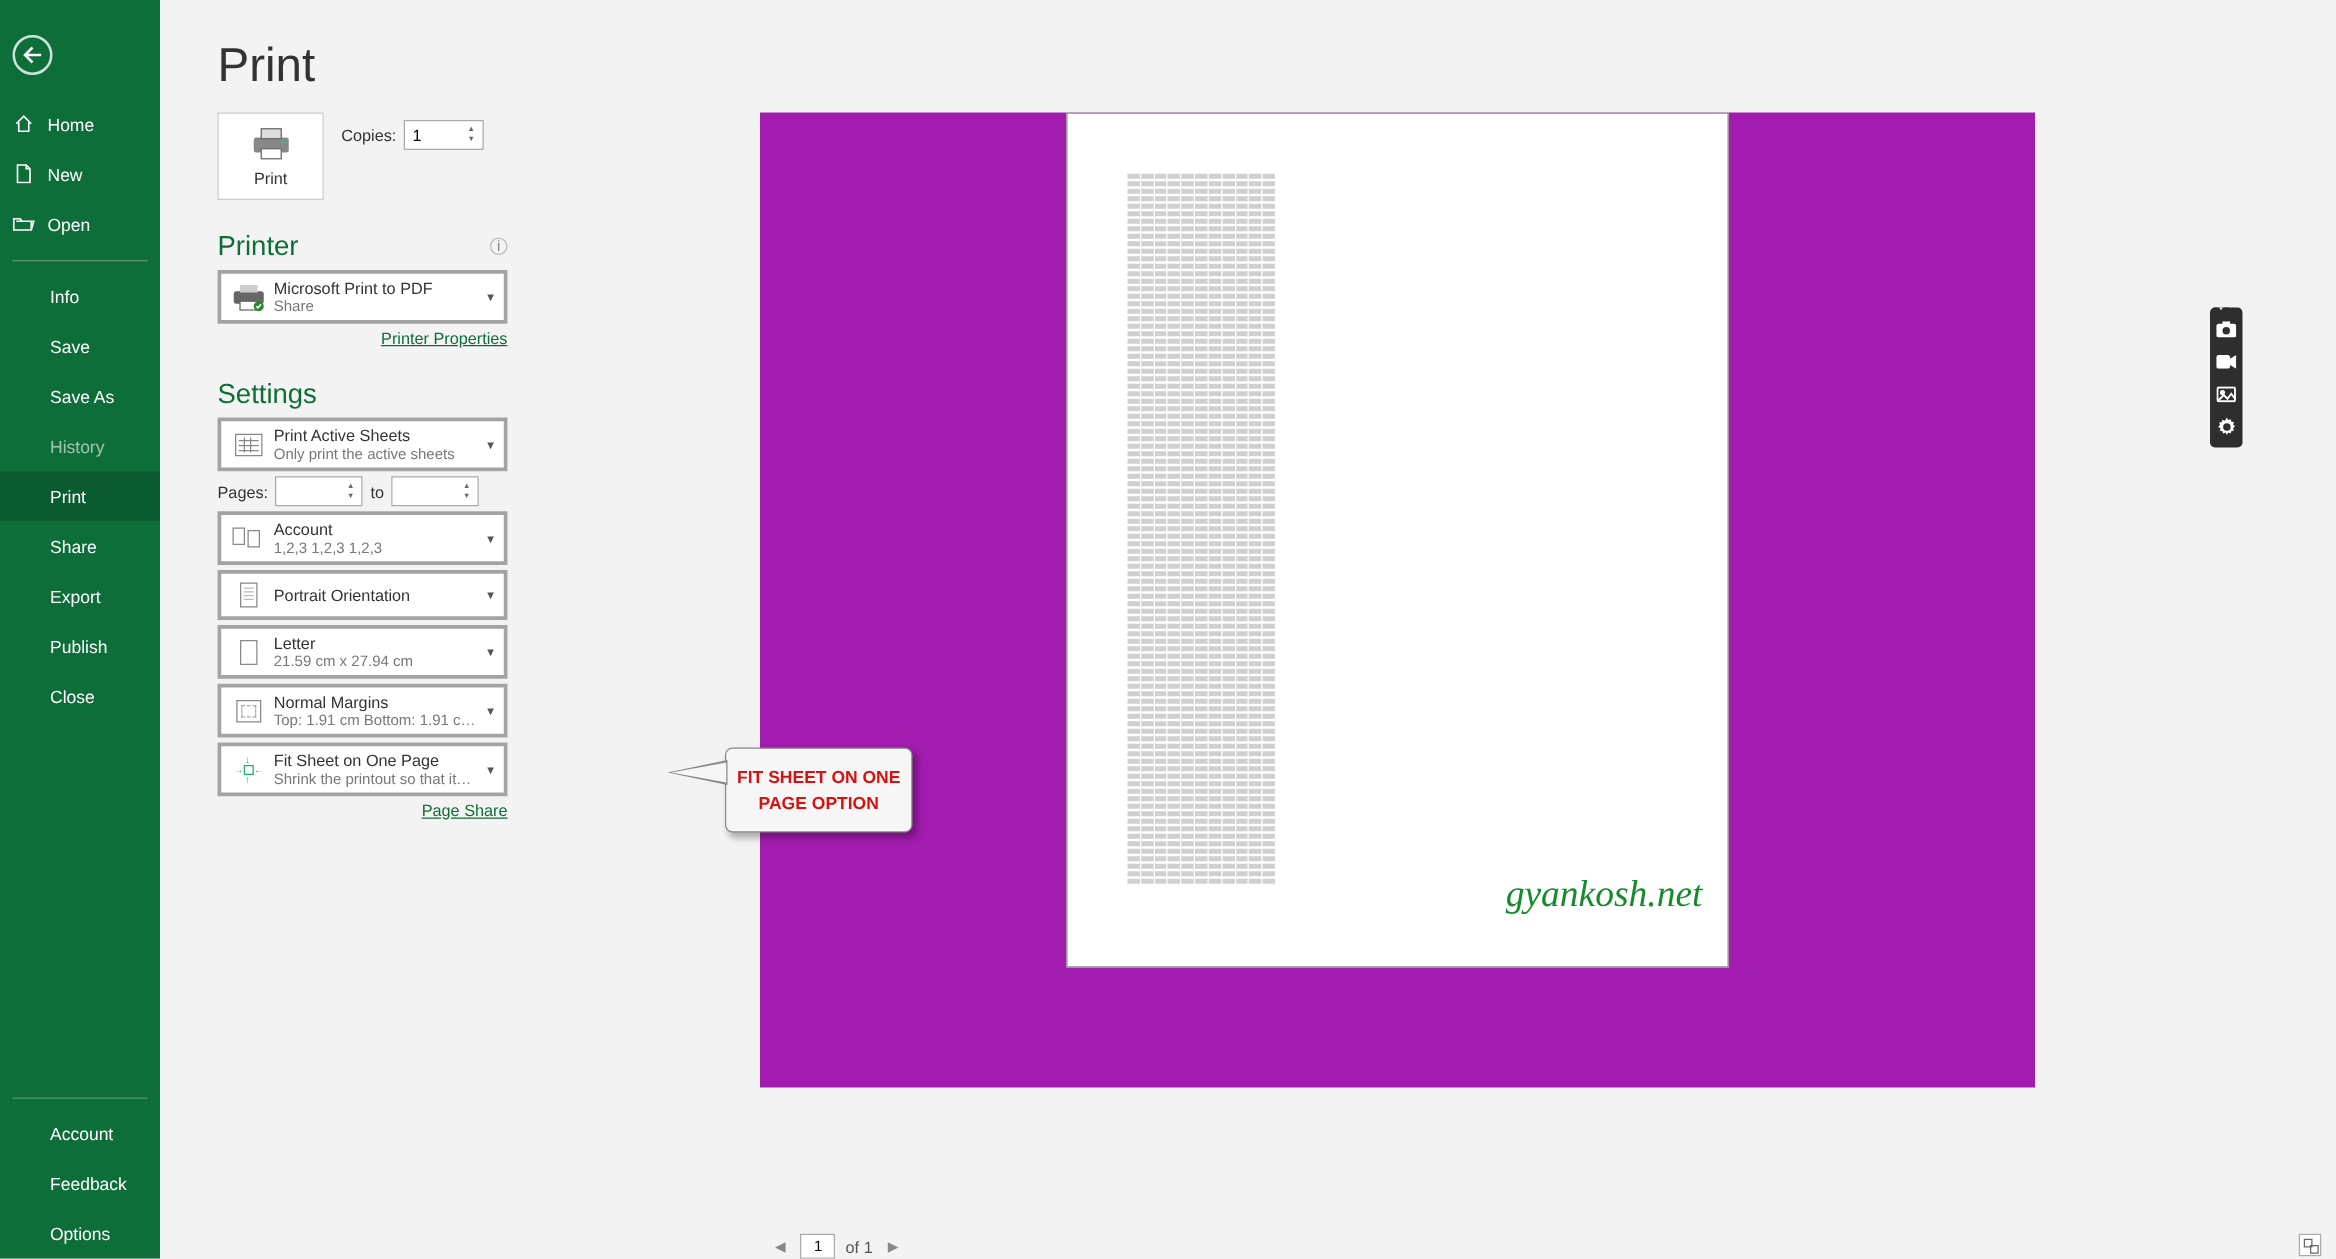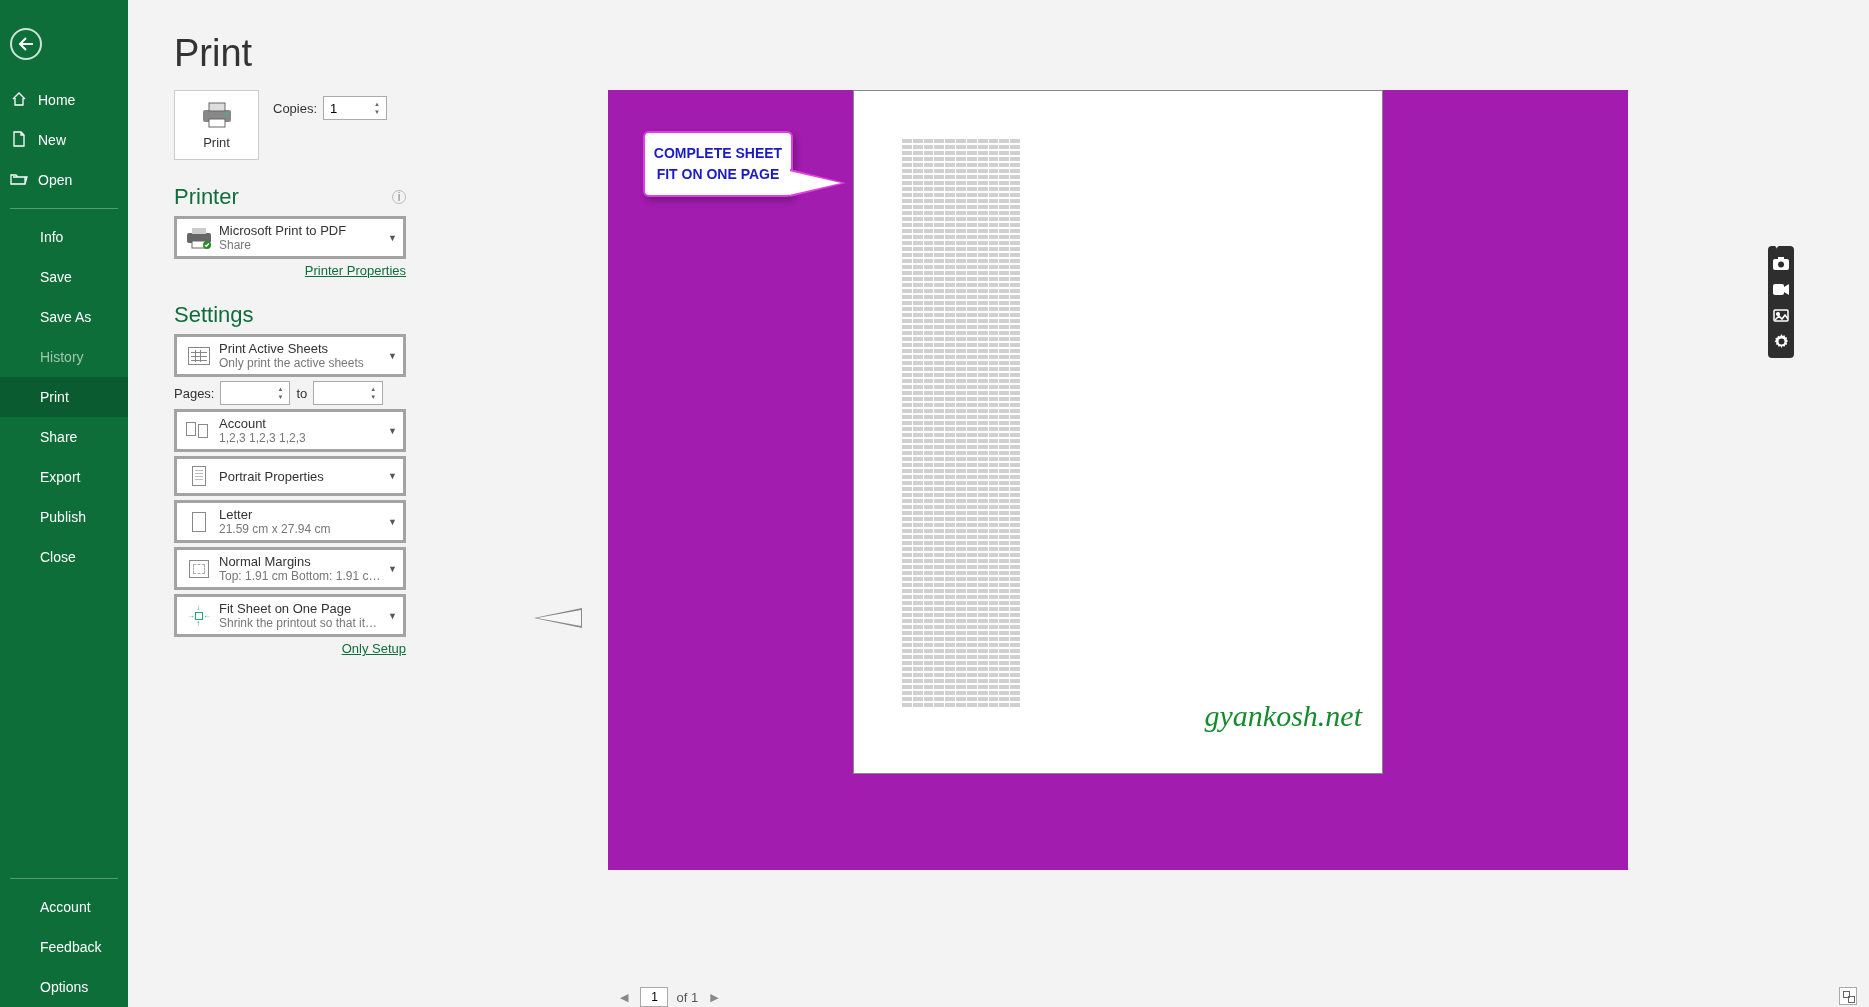--- a/index.html
+++ b/index.html
@@ -302,21 +302,21 @@
         <div class="dsub">1,2,3    1,2,3    1,2,3</div>
       </span>
       <span class="caret">▼</span>
     </div>
 
     <div class="dropdown">
       <span class="dicon">
           <span class="portrait-icon"></span>
         </span>
       <span class="dtext">
-        <div class="dtitle">Portrait Properties</div>
+        <div class="dtitle">Portrait Orientation</div>
       </span>
       <span class="caret">▼</span>
     </div>
 
     <div class="dropdown">
       <span class="dicon">
           <span class="letter-icon"></span>
         </span>
       <span class="dtext">
         <div class="dtitle">Letter</div>
@@ -346,21 +346,21 @@
             <span class="ar a4">←</span>
           </span>
       </span>
       <span class="dtext">
         <div class="dtitle">Fit Sheet on One Page</div>
         <div class="dsub">Shrink the printout so that it…</div>
       </span>
       <span class="caret">▼</span>
     </div>
 
-    <div class="link-right"><a>Only Setup</a></div>
+    <div class="link-right"><a>Page Share</a></div>
   </div>
 
   <div class="preview-wrap">
     <div class="page-preview">
       <div class="preview-sheet" id="preview-sheet">
           <div class="prow">
             <span></span>
             <span></span>
             <span></span>
             <span></span>
@@ -1592,21 +1592,21 @@
             <span></span>
             <span></span>
             <span></span>
             <span></span>
           </div>
         </div>
       <div class="watermark">gyankosh.net</div>
     </div>
   </div>
 
-  <div class="callout1">COMPLETE SHEET FIT ON ONE PAGE</div>
+  <div class="callout2">FIT SHEET ON ONE PAGE OPTION</div>
   <div class="callout2-arrow"></div>
 
   <div class="paginator">
     <span class="pbtn">◀</span>
     <input value="1" style="">
     <span>of 1</span>
     <span class="pbtn">▶</span>
   </div>
 
   <div class="bottom-zoom"></div>

